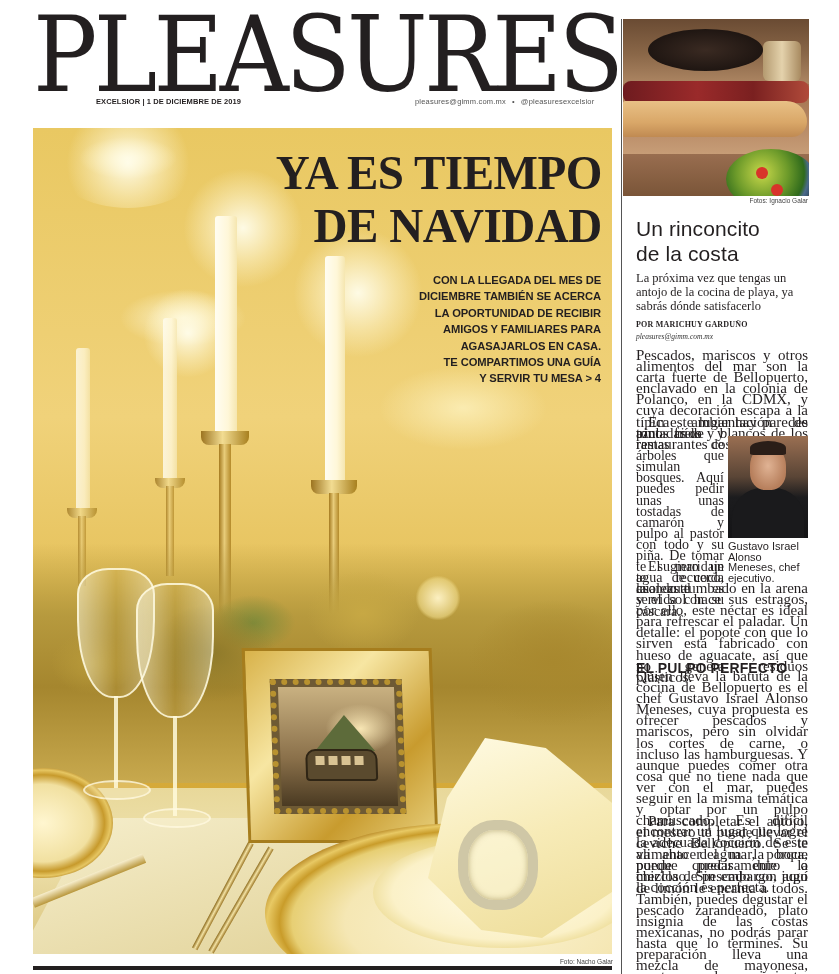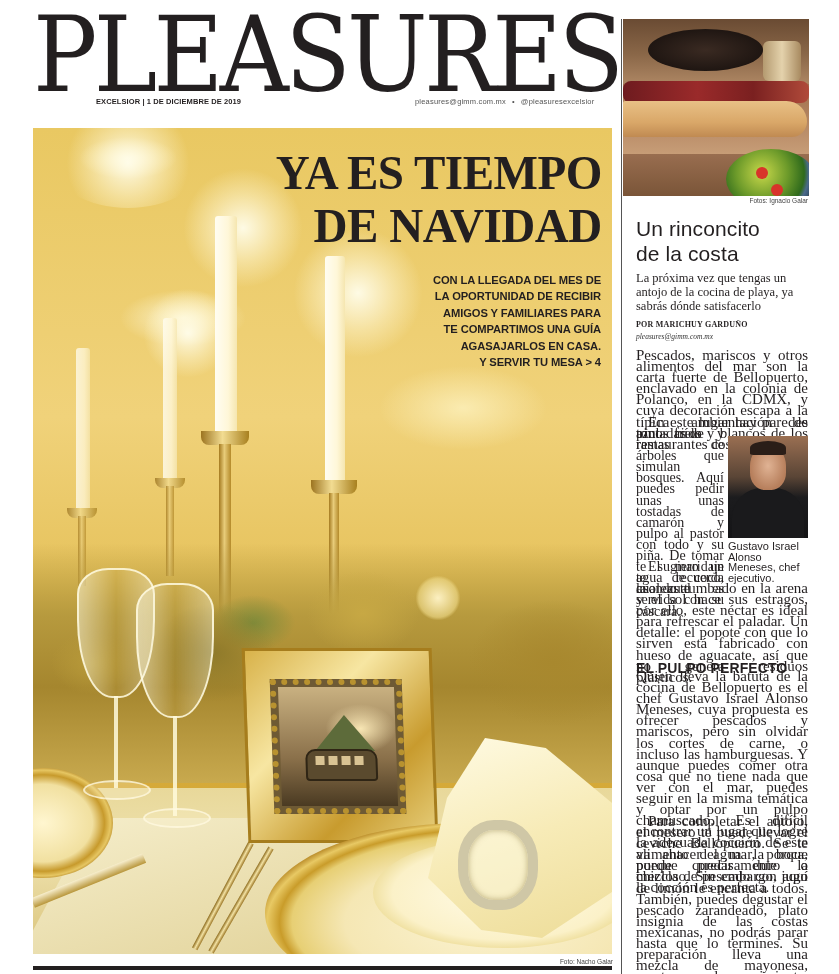--- a/index.html
+++ b/index.html
@@ -249,24 +249,25 @@
   <div class="plate-small"></div>
   <div class="napkin"></div>
   <div class="napkin-ring"></div>
 
   <div class="hero-title">
     <div>YA ES TIEMPO</div>
     <div>DE NAVIDAD</div>
   </div>
   <div class="hero-deck">
     <div>CON LA LLEGADA DEL MES DE</div>
+    <div>DICIEMBRE TAMBIÉN SE ACERCA</div>
     <div>LA OPORTUNIDAD DE RECIBIR</div>
     <div>AMIGOS Y FAMILIARES PARA</div>
+    <div>AGASAJARLOS EN CASA.</div>
     <div>TE COMPARTIMOS UNA GUÍA</div>
-    <div>AGASAJARLOS EN CASA.</div>
     <div><span>Y SERVIR TU MESA</span> <span class="pageref">&gt; 4</span></div>
   </div>
 </div>
 <div class="hero-credit">Foto: Nacho Galar</div>
 <div class="bottom-rule"></div>
 
 <div class="col-divider"></div>
 <div class="side-photo">
   <div class="sp-pan"></div>
   <div class="sp-cup"></div>

